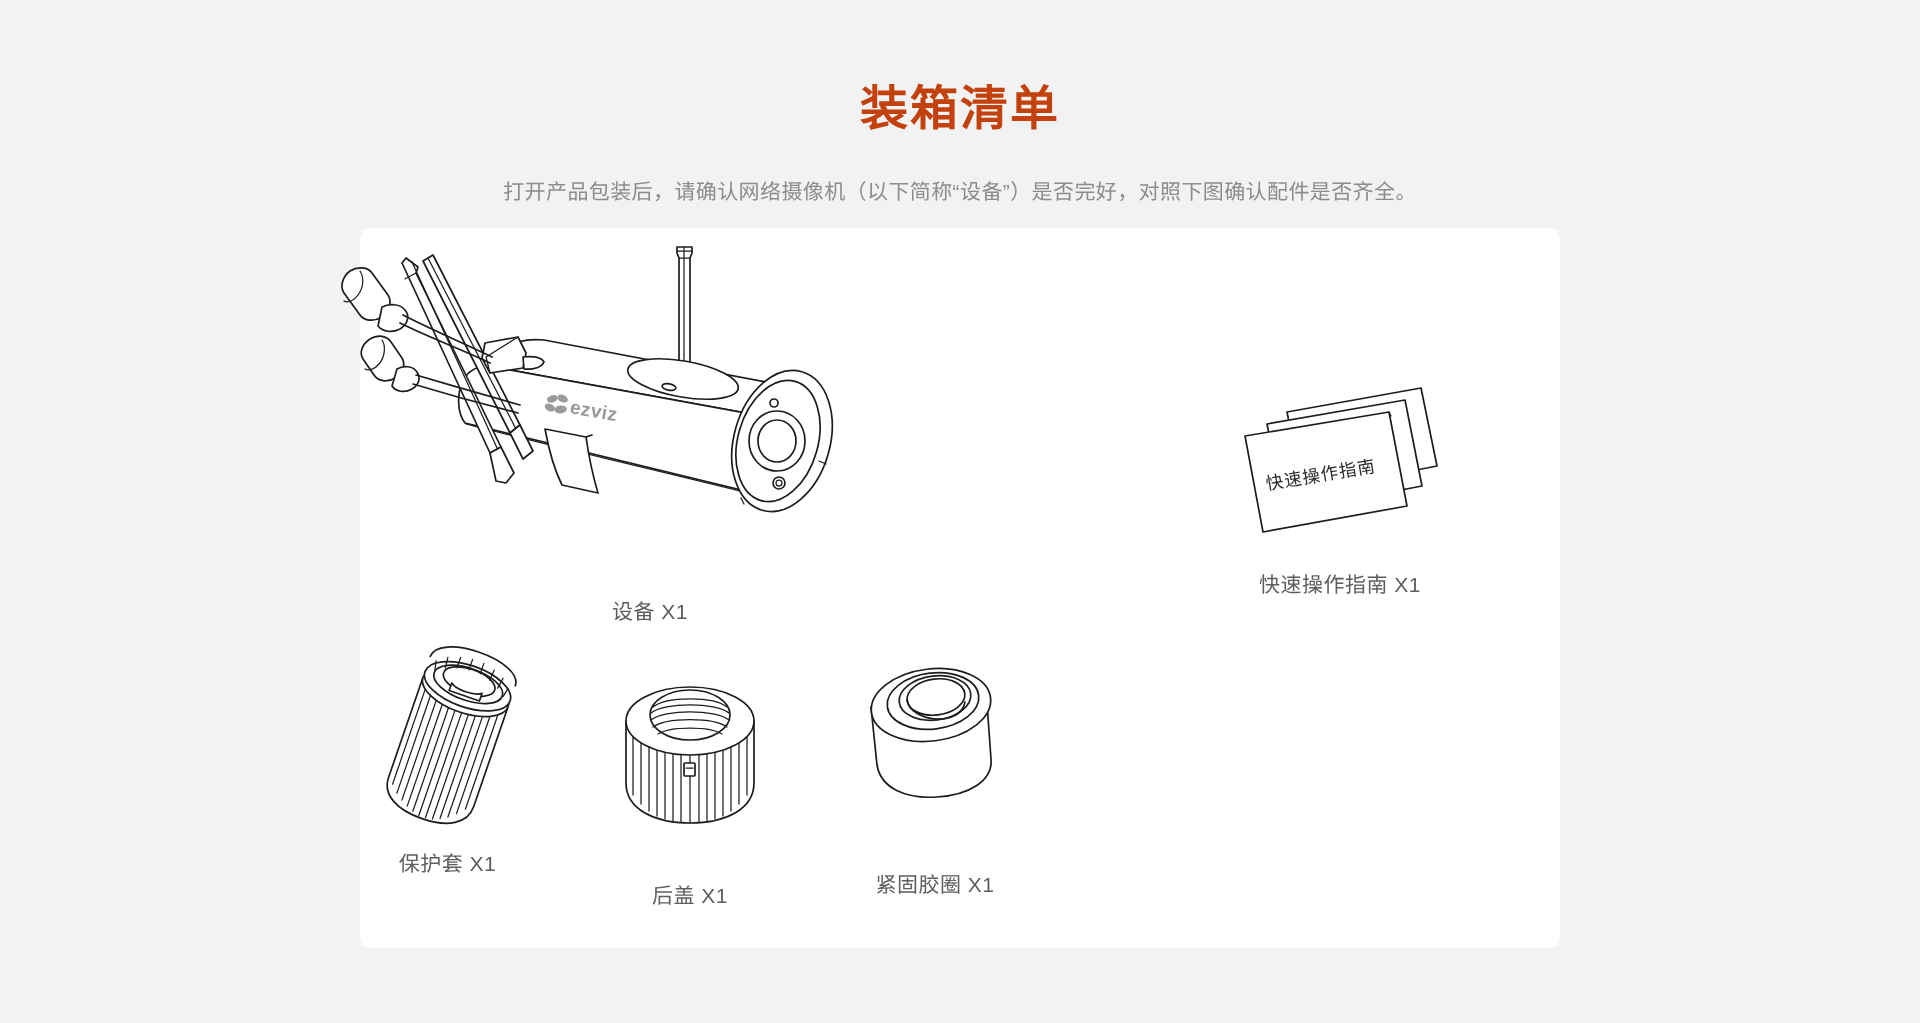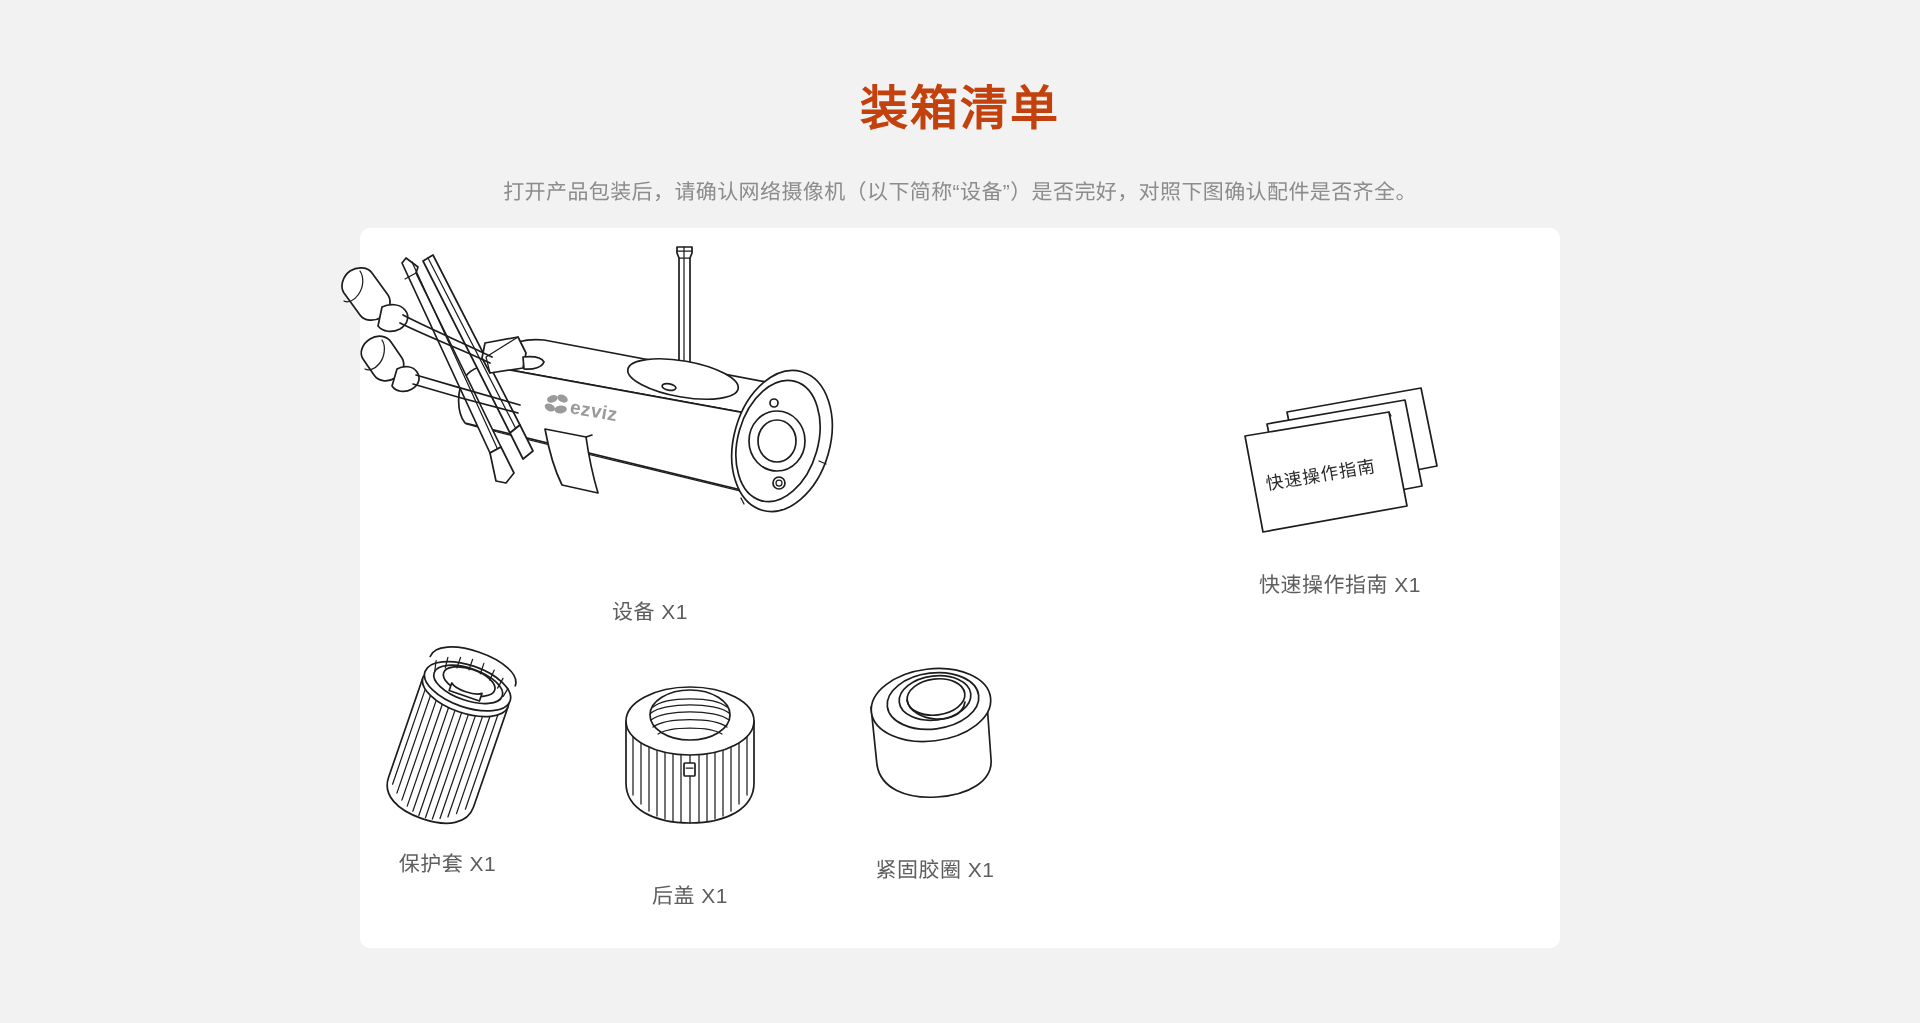--- a/index.html
+++ b/index.html
@@ -74,21 +74,21 @@
   #item-guide        { left: 1215px; top: 370px; width: 250px; height: 190px; }
   #item-guide .item-label   { top: 198px; }
 
   #item-sleeve       { left: 325px; top: 645px; width: 245px; height: 200px; }
   #item-sleeve .item-label  { top: 202px; }
 
   #item-rearcover    { left: 570px; top: 671px; width: 240px; height: 200px; }
   #item-rearcover .item-label { top: 208px; }
 
   #item-fastening    { left: 815px; top: 645px; width: 240px; height: 200px; }
-  #item-fastening .item-label { top: 208px; }
+  #item-fastening .item-label { top: 223px; }
 
   #item-waterproof   { left: 1060px; top: 645px; width: 255px; height: 200px; }
   #item-waterproof .item-label { top: 208px; }
 
   svg.art { display: block; overflow: visible; }
   svg.art .ln {
     fill: none;
     stroke: #1d1d1d;
     stroke-width: 1.7;
     stroke-linecap: round;

